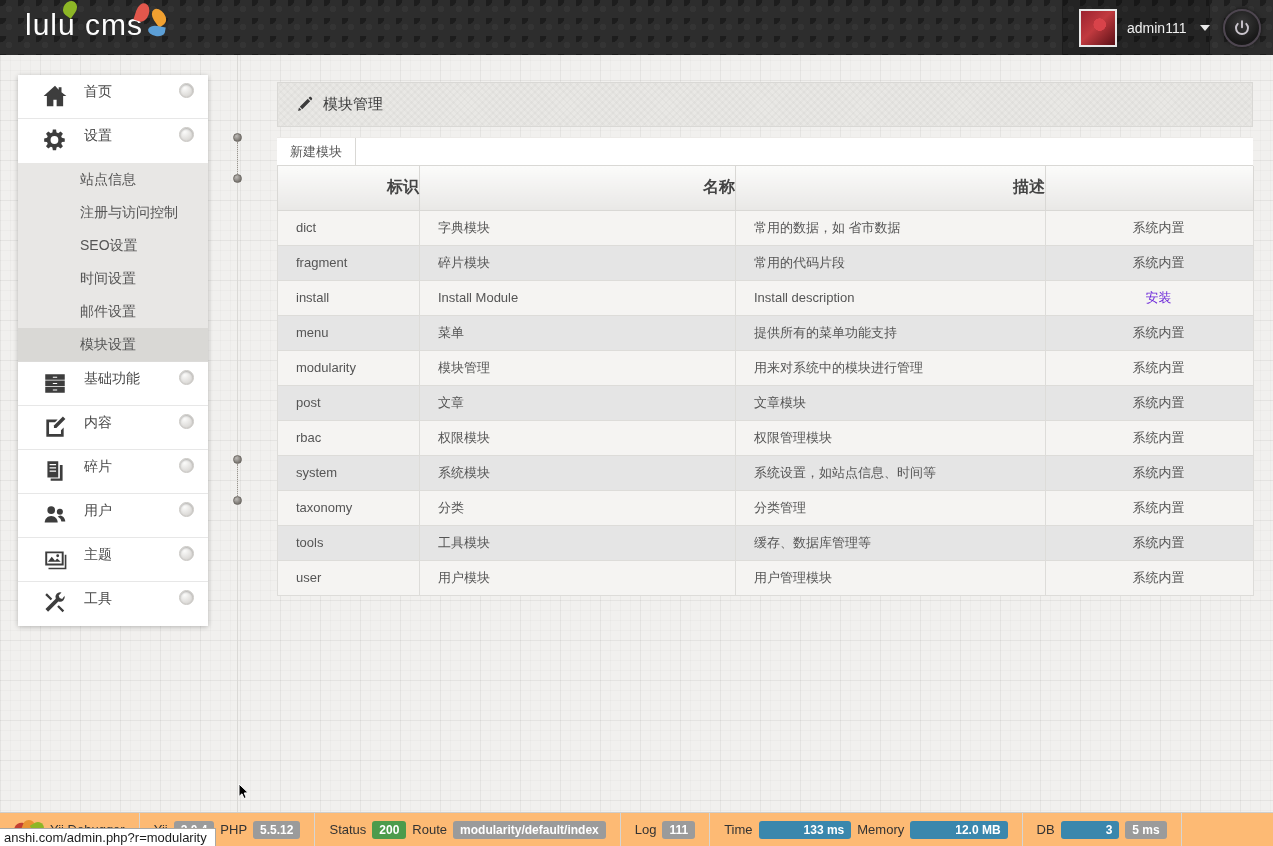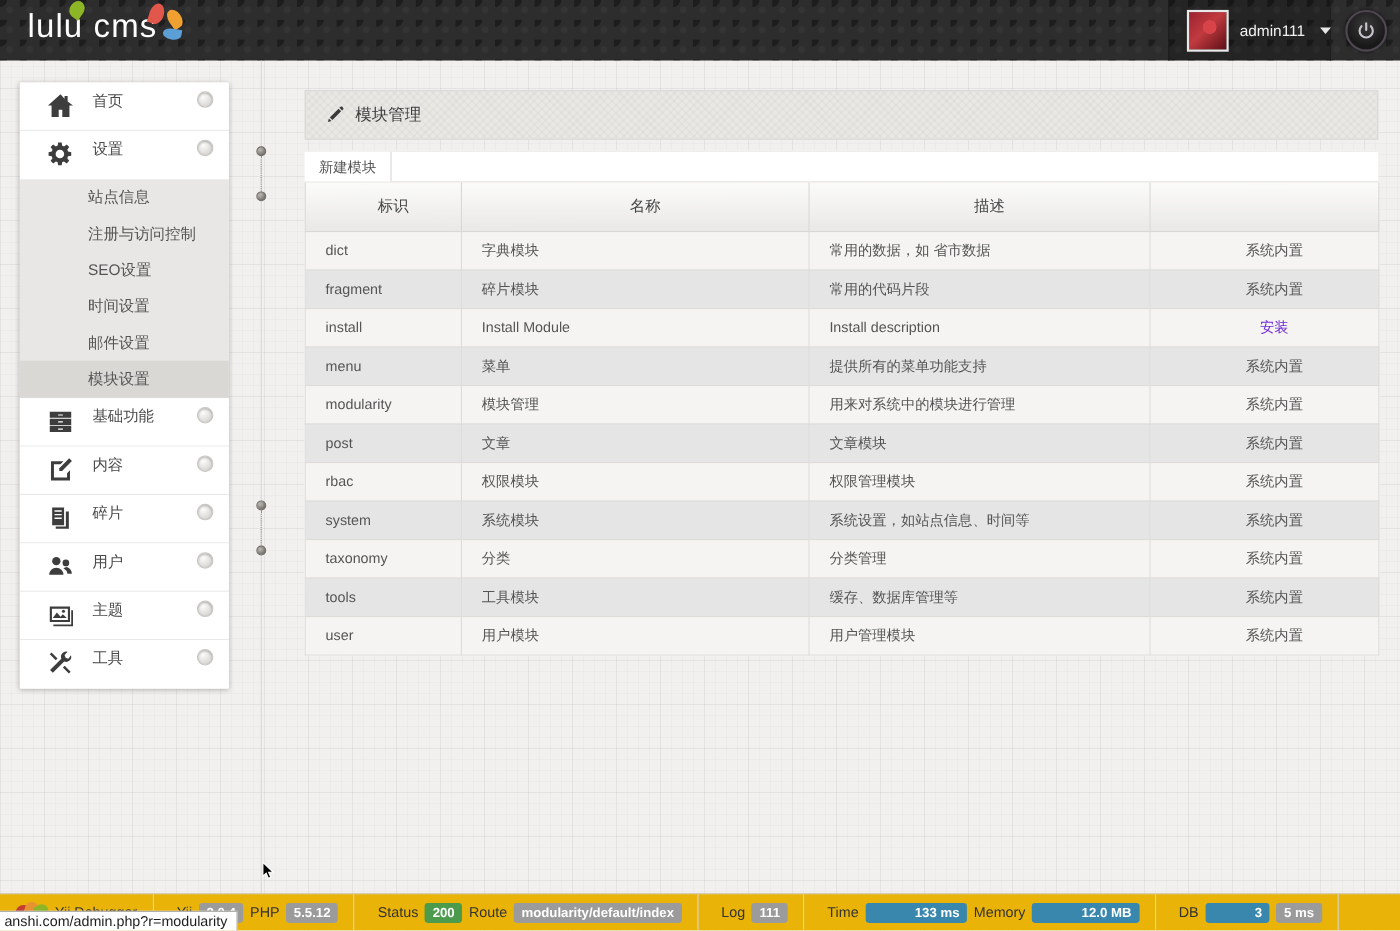--- a/index.html
+++ b/index.html
@@ -88,35 +88,35 @@
     background-image:
       repeating-linear-gradient(45deg, rgba(0,0,0,0.022) 0 2px, transparent 2px 5px),
       repeating-linear-gradient(-45deg, rgba(0,0,0,0.022) 0 2px, transparent 2px 5px);
     border:1px solid #d9d8d5; font-size:15px; color:#3e3e3e;
   }
   .tabbar { margin-top:10px; height:29px; background:#fff; border-bottom:1px solid #d9d8d5; border-top:1px solid #eceae7; display:flex; }
   .tab { padding:0 13px; line-height:28px; font-size:13px; color:#555; border-right:1px solid #d9d8d5; cursor:pointer; background:#fff; }
 
   table.grid { width:976px; border-collapse:collapse; background:#fff; font-size:13px; table-layout:fixed; }
   table.grid th {
-    height:44px; font-weight:normal; text-align:center; padding-left:18px; color:#444; font-size:14px;
+    height:44px; font-weight:bold; text-align:right; padding-left:18px; color:#444; font-size:16px;
     background:linear-gradient(#fbfbfa,#e9e8e6); border:1px solid #d9d8d5; border-top:none;
   }
   table.grid td { height:35px; padding-left:18px; color:#555; border:1px solid #dddcd9; background:#e5e5e5; }
   table.grid tr:nth-child(odd) td { background:#f5f4f2; }
   table.grid col.c1 { width:142px; } table.grid col.c2 { width:316px; }
   table.grid col.c3 { width:310px; } table.grid col.c4 { width:208px; }
   td.act, th.act { text-align:center; padding-left:0; }
   td.act.link { color:#6d28d9; cursor:pointer; }
 
   
   .debugbar {
     position:absolute; left:0; top:812px; width:1273px; height:34px;
-    background:#eab308; border-top:1px solid #cfcecc; display:flex; align-items:center;
-    font-size:13px; color:#333;gap:7px;
+    background:#fdba74; border-top:1px solid #cfcecc; display:flex; align-items:center;
+    font-size:13px; color:#333;
   }
   .dseg { display:flex; align-items:center; gap:6px; padding:0 14px; height:34px; border-right:1px solid #d6d5d3; cursor:pointer; }
   .badge { display:inline-block; padding:2px 7px; border-radius:3px; color:#fff; font-size:12px; font-weight:bold; }
   .badge.gray { background:#9b9b9b; } .badge.green { background:#4c9b4c; } .badge.blue { background:#3a87ad;padding-left:45px; }
   .yii-leaves { position:relative; width:30px; height:22px; flex:none; }
   .yii-leaves i { position:absolute; border-radius:50% 50% 50% 0; }
   .yii-leaves .l1 { left:0;  top:4px; width:13px; height:11px; background:#c33f32; transform:rotate(-30deg); }
   .yii-leaves .l2 { left:9px; top:1px; width:12px; height:11px; background:#e89232; transform:rotate(20deg); }
   .yii-leaves .l3 { left:18px; top:3px; width:12px; height:12px; background:#8db626; transform:rotate(60deg); }
 

